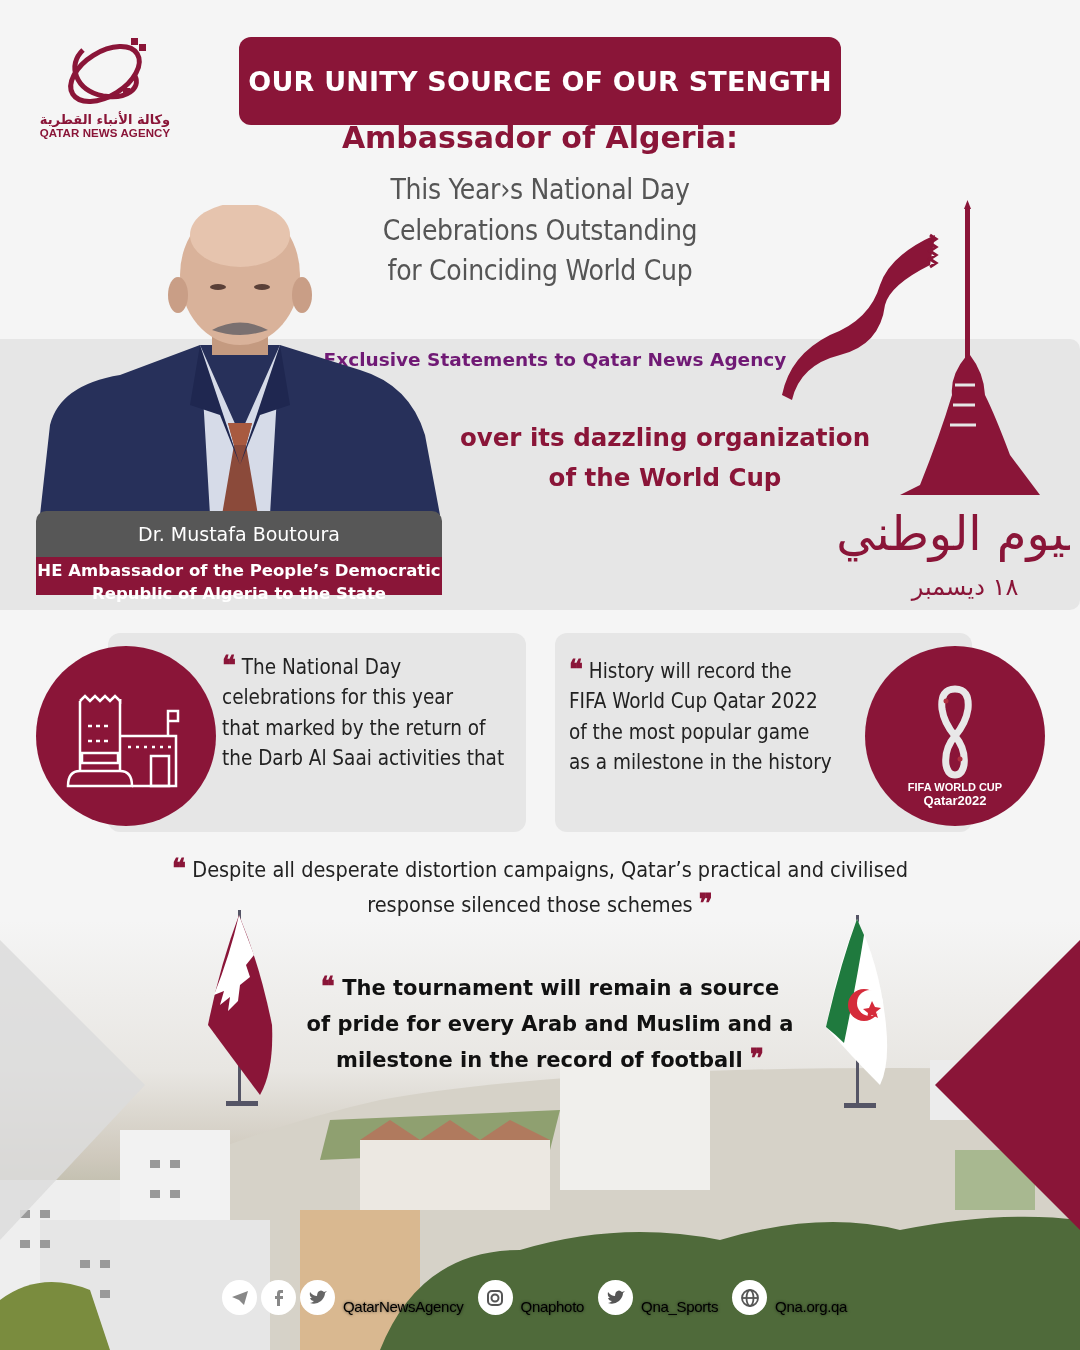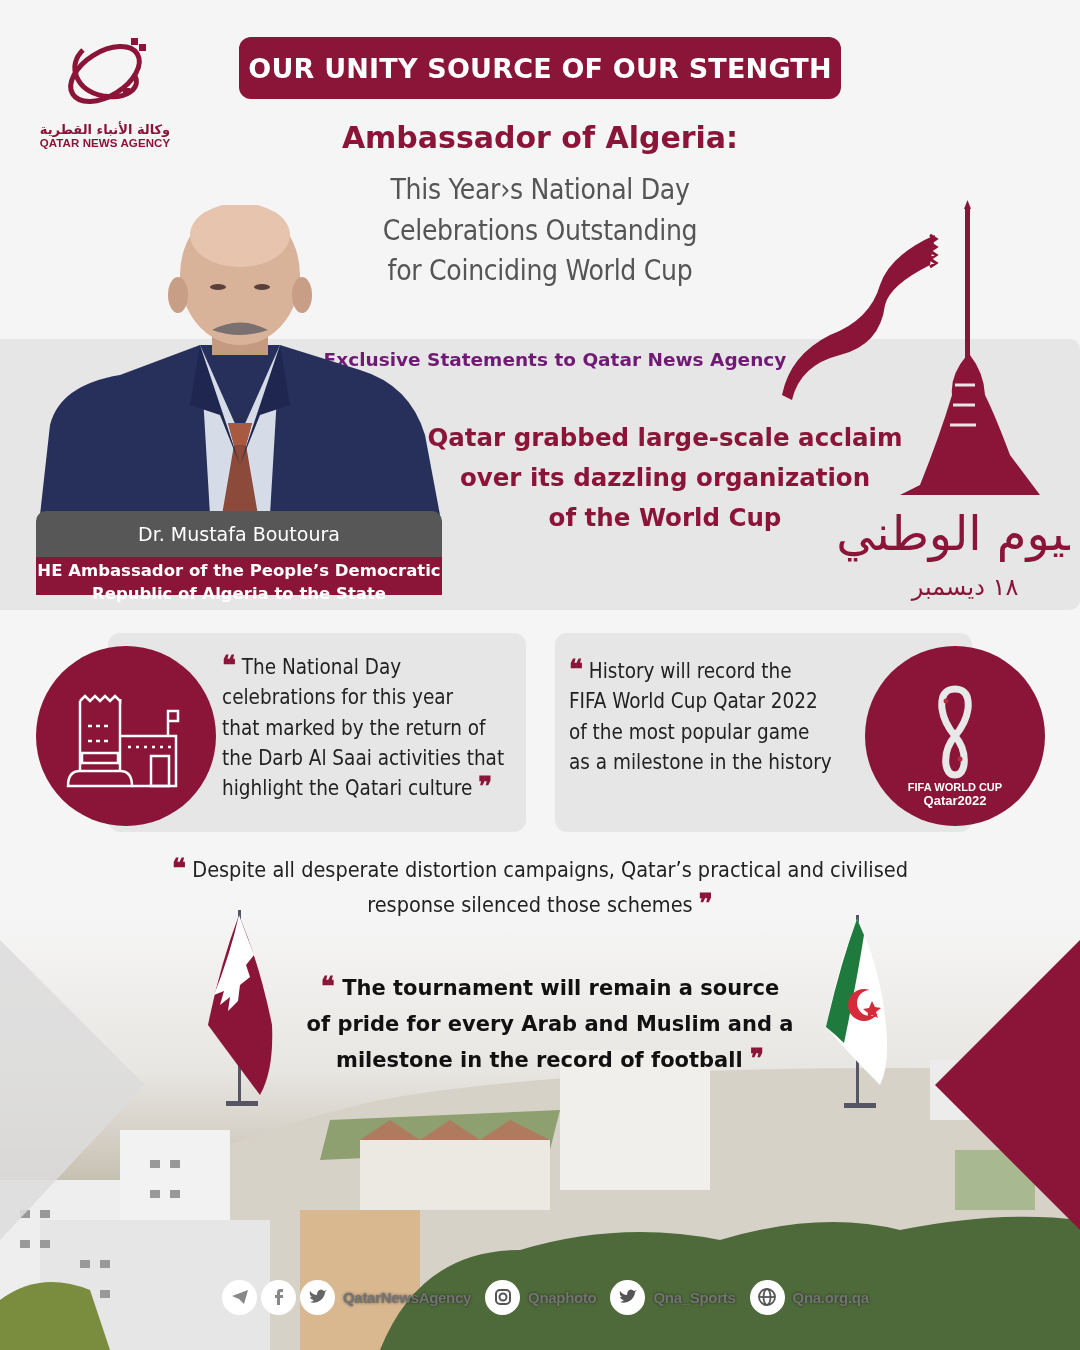--- a/index.html
+++ b/index.html
@@ -8,26 +8,26 @@
     position: relative;
     background: #f5f5f5;
     font-family: "DejaVu Sans", "Liberation Sans", sans-serif;
     color: #333;
   }
   .abs { position: absolute; }
 
   
   .logo { left: 30px; top: 30px; width: 150px; height: 130px; text-align: center; }
   .logo svg { display: block; margin: 0 auto; }
-  .logo .ar { font-family: "DejaVu Sans", sans-serif; font-size: 13px; color: #8a1538; font-weight: bold; margin-top: 14px; }
+  .logo .ar { font-family: "DejaVu Sans", sans-serif; font-size: 13px; color: #8a1538; font-weight: bold; margin-top: 4px; }
   .logo .en { font-family: "Liberation Sans", sans-serif; font-size: 11.5px; font-weight: bold; color: #8a1538; letter-spacing: 0.1px; }
 
   
   .banner {
-    left: 239px; top: 37px; width: 602px; height: 62px;
+    left: 239px; top: 37px; width: 602px; height: 88px;
     background: #8a1538; border-radius: 12px;
     display: flex; align-items: center; justify-content: center;
     color: #fff; font-weight: bold; font-size: 27px; letter-spacing: 0.2px;
     font-family: "DejaVu Sans", sans-serif;
   }
 
   .headline-red {
     left: 240px; top: 120px; width: 600px; text-align: center;
     font-weight: bold; font-size: 30px; color: #8a1538;
   }
@@ -107,22 +107,22 @@
 
   .flag-qa { left: 200px; top: 905px; width: 80px; height: 210px; }
   .flag-dz { left: 820px; top: 905px; width: 80px; height: 210px; }
 
   .tri-left { left: 0; top: 940px; width: 145px; height: 300px; }
   .tri-right { left: 935px; top: 940px; width: 145px; height: 300px; }
 
   
   .social {
     left: 222px; top: 1279px; height: 36px;
-    display: flex; align-items: center; color: #737373;
-    font-family: "Liberation Sans Narrow", "Liberation Sans", sans-serif; font-size: 15px; font-weight: bold;
+    display: flex; align-items: flex-end; color: #000000;
+    font-family: "Liberation Sans Narrow", "Liberation Sans", sans-serif; font-size: 15px;
   }
   .sic {
     width: 35px; height: 35px; border-radius: 50%; background: #fff;
     display: flex; align-items: center; justify-content: center; margin-right: 4px;
   }
   .social .lbl { margin: 0 14px 0 4px; text-shadow: 0 0 3px rgba(0,0,0,0.6); letter-spacing: -0.3px; }
 </style>
 </head>
 <body>
 
@@ -142,21 +142,20 @@
 <div class="abs headline-red">Ambassador of Algeria:</div>
 <div class="abs headline-grey">
   <span>This Year›s National Day</span>
   <span>Celebrations Outstanding</span>
   <span>for Coinciding World Cup</span>
 </div>
 
 <div class="abs band"></div>
 <div class="abs exclusive">Exclusive Statements to Qatar News Agency</div>
 <div class="abs acclaim">
-  <div>Qatar grabbed large-scale acclaim</div>
   <div>over its dazzling organization</div>
   <div>of the World Cup</div>
 </div>
 
 <div class="abs portrait">
   <svg width="400" height="310" viewBox="0 0 400 310">
 
     <path d="M40 190 Q60 175 90 178 L90 230 L30 240 Z" fill="#2a2a2a"></path>
 
     <path d="M0 310 L10 220 Q20 180 80 170 L160 140 L240 140 L320 165 Q370 180 385 230 L400 310 Z" fill="#27305a"></path>
@@ -217,21 +216,20 @@
     <path d="M102 55 L102 30 L112 30 L112 40 L102 40"></path>
     <path d="M22 45 h4 M30 45 h4 M38 45 h4 M22 60 h4 M30 60 h4 M38 60 h4" stroke-width="2.5"></path>
     <path d="M62 66 h3 M70 66 h3 M78 66 h3 M86 66 h3 M94 66 h3 M102 66 h3" stroke-width="2.5"></path>
   </svg>
 </div>
 <div class="abs quote-text q1">
   <div><span class="qm">❝</span> <span>The National Day</span></div>
   <div>celebrations for this year</div>
   <div>that marked by the return of</div>
   <div>the Darb Al Saai activities that</div>
-  <div><span>highlight the Qatari culture</span> <span class="qm">❞</span></div>
 </div>
 
 <div class="abs card card2"></div>
 <div class="abs circle circle2">
   <svg width="150" height="150" viewBox="0 0 150 150">
     <path d="M75 28 Q60 28 62 48 Q64 62 75 75 Q86 88 84 104 Q82 114 75 114 Q68 114 66 104 Q64 88 75 75 Q86 62 88 48 Q90 28 75 28 Z" fill="none" stroke="#e8e8e8" stroke-width="7"></path>
     <circle cx="66" cy="40" r="2.5" fill="#b03040"></circle>
     <circle cx="80" cy="98" r="2.5" fill="#b03040"></circle>
     <text x="75" y="130" text-anchor="middle" fill="#fff" font-size="11" font-weight="bold" font-family="Liberation Sans, sans-serif">FIFA WORLD CUP</text>
     <text x="75" y="144" text-anchor="middle" fill="#fff" font-size="13" font-weight="bold" font-family="Liberation Sans, sans-serif">Qatar2022</text>

